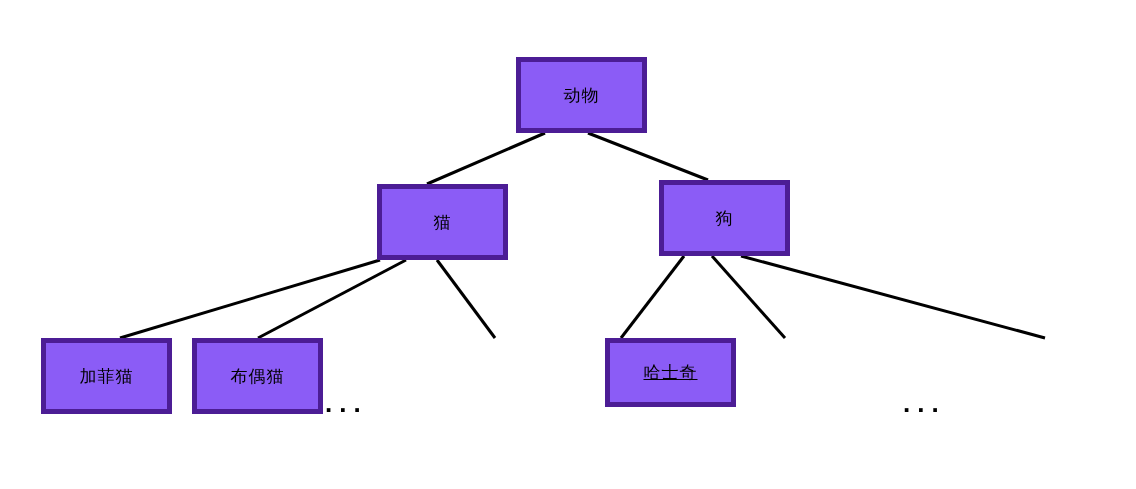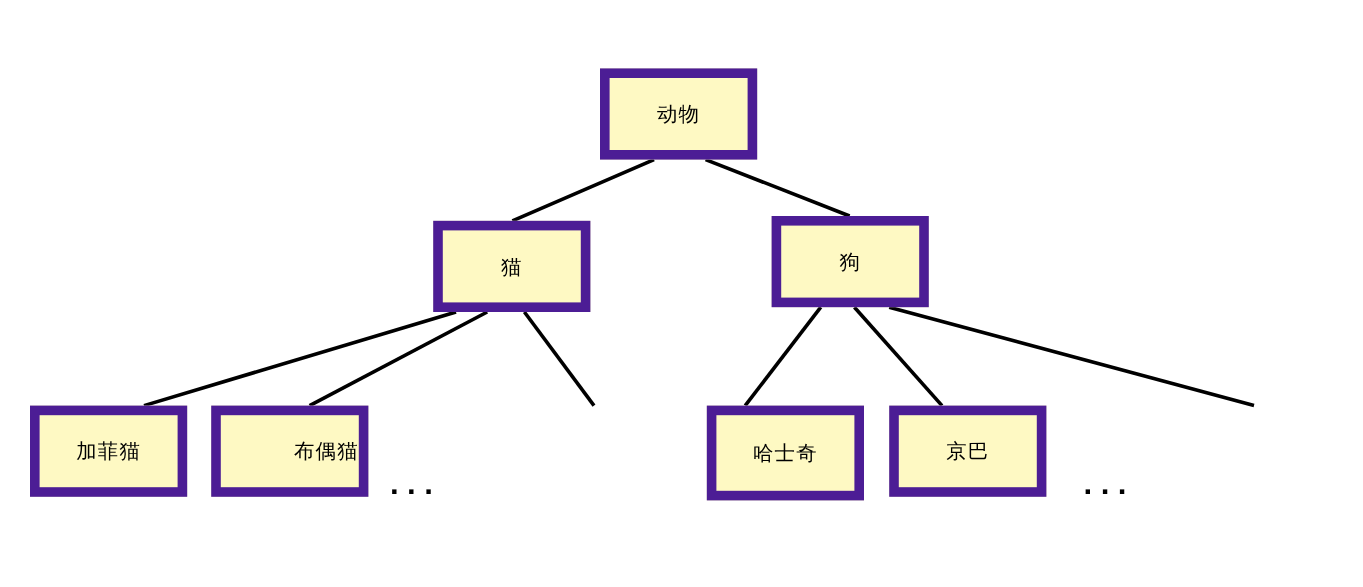--- a/index.html
+++ b/index.html
@@ -18,30 +18,31 @@
   #edges {
     position: absolute;
     left: 0;
     top: 0;
     width: 1136px;
     height: 489px;
   }
   .node {
     position: absolute;
     box-sizing: border-box;
-    border: 8px solid #4c1d95;
-    background: #fef9c3;
+    border: 5px solid #4c1d95;
+    background: #8b5cf6;
     display: flex;
     align-items: center;
     justify-content: center;
     color: #000000;
     font-size: 17px;
     line-height: 1;
     letter-spacing: 1px;
     white-space: nowrap;
+    margin-left: 16px;
   }
   .ellipsis {
     position: absolute;
     color: #000000;
     font-size: 26px;
     font-weight: bold;
     letter-spacing: 7px;
     line-height: 1;
     white-space: nowrap;
   }
@@ -65,24 +66,21 @@
     </div>
     <div class="node" style="left: 361px; top: 184px; width: 131px; height: 76px;">
       <span>猫</span>
     </div>
     <div class="node" style="left: 643px; top: 180px; width: 131px; height: 76px;">
       <span>狗</span>
     </div>
     <div class="node" style="left: 25px; top: 338px; width: 131px; height: 76px;">
       <span>加菲猫</span>
     </div>
-    <div class="node" style="left: 176px; top: 338px; width: 131px; height: 76px; justify-content: flex-end;">
+    <div class="node" style="left: 176px; top: 338px; width: 131px; height: 76px;">
       <span>布偶猫</span>
     </div>
-    <div class="node" style="left: 589px; top: 338px; width: 131px; height: 79px;">
+    <div class="node" style="left: 589px; top: 338px; width: 131px; height: 69px; text-decoration: underline;">
       <span>哈士奇</span>
-    </div>
-    <div class="node" style="left: 741px; top: 338px; width: 131px; height: 76px;">
-      <span>京巴</span>
     </div>
     <div class="ellipsis" style="left: 325px; top: 390px;">...</div>
     <div class="ellipsis" style="left: 903px; top: 390px;">...</div>
   </div>
 
 </body></html>

